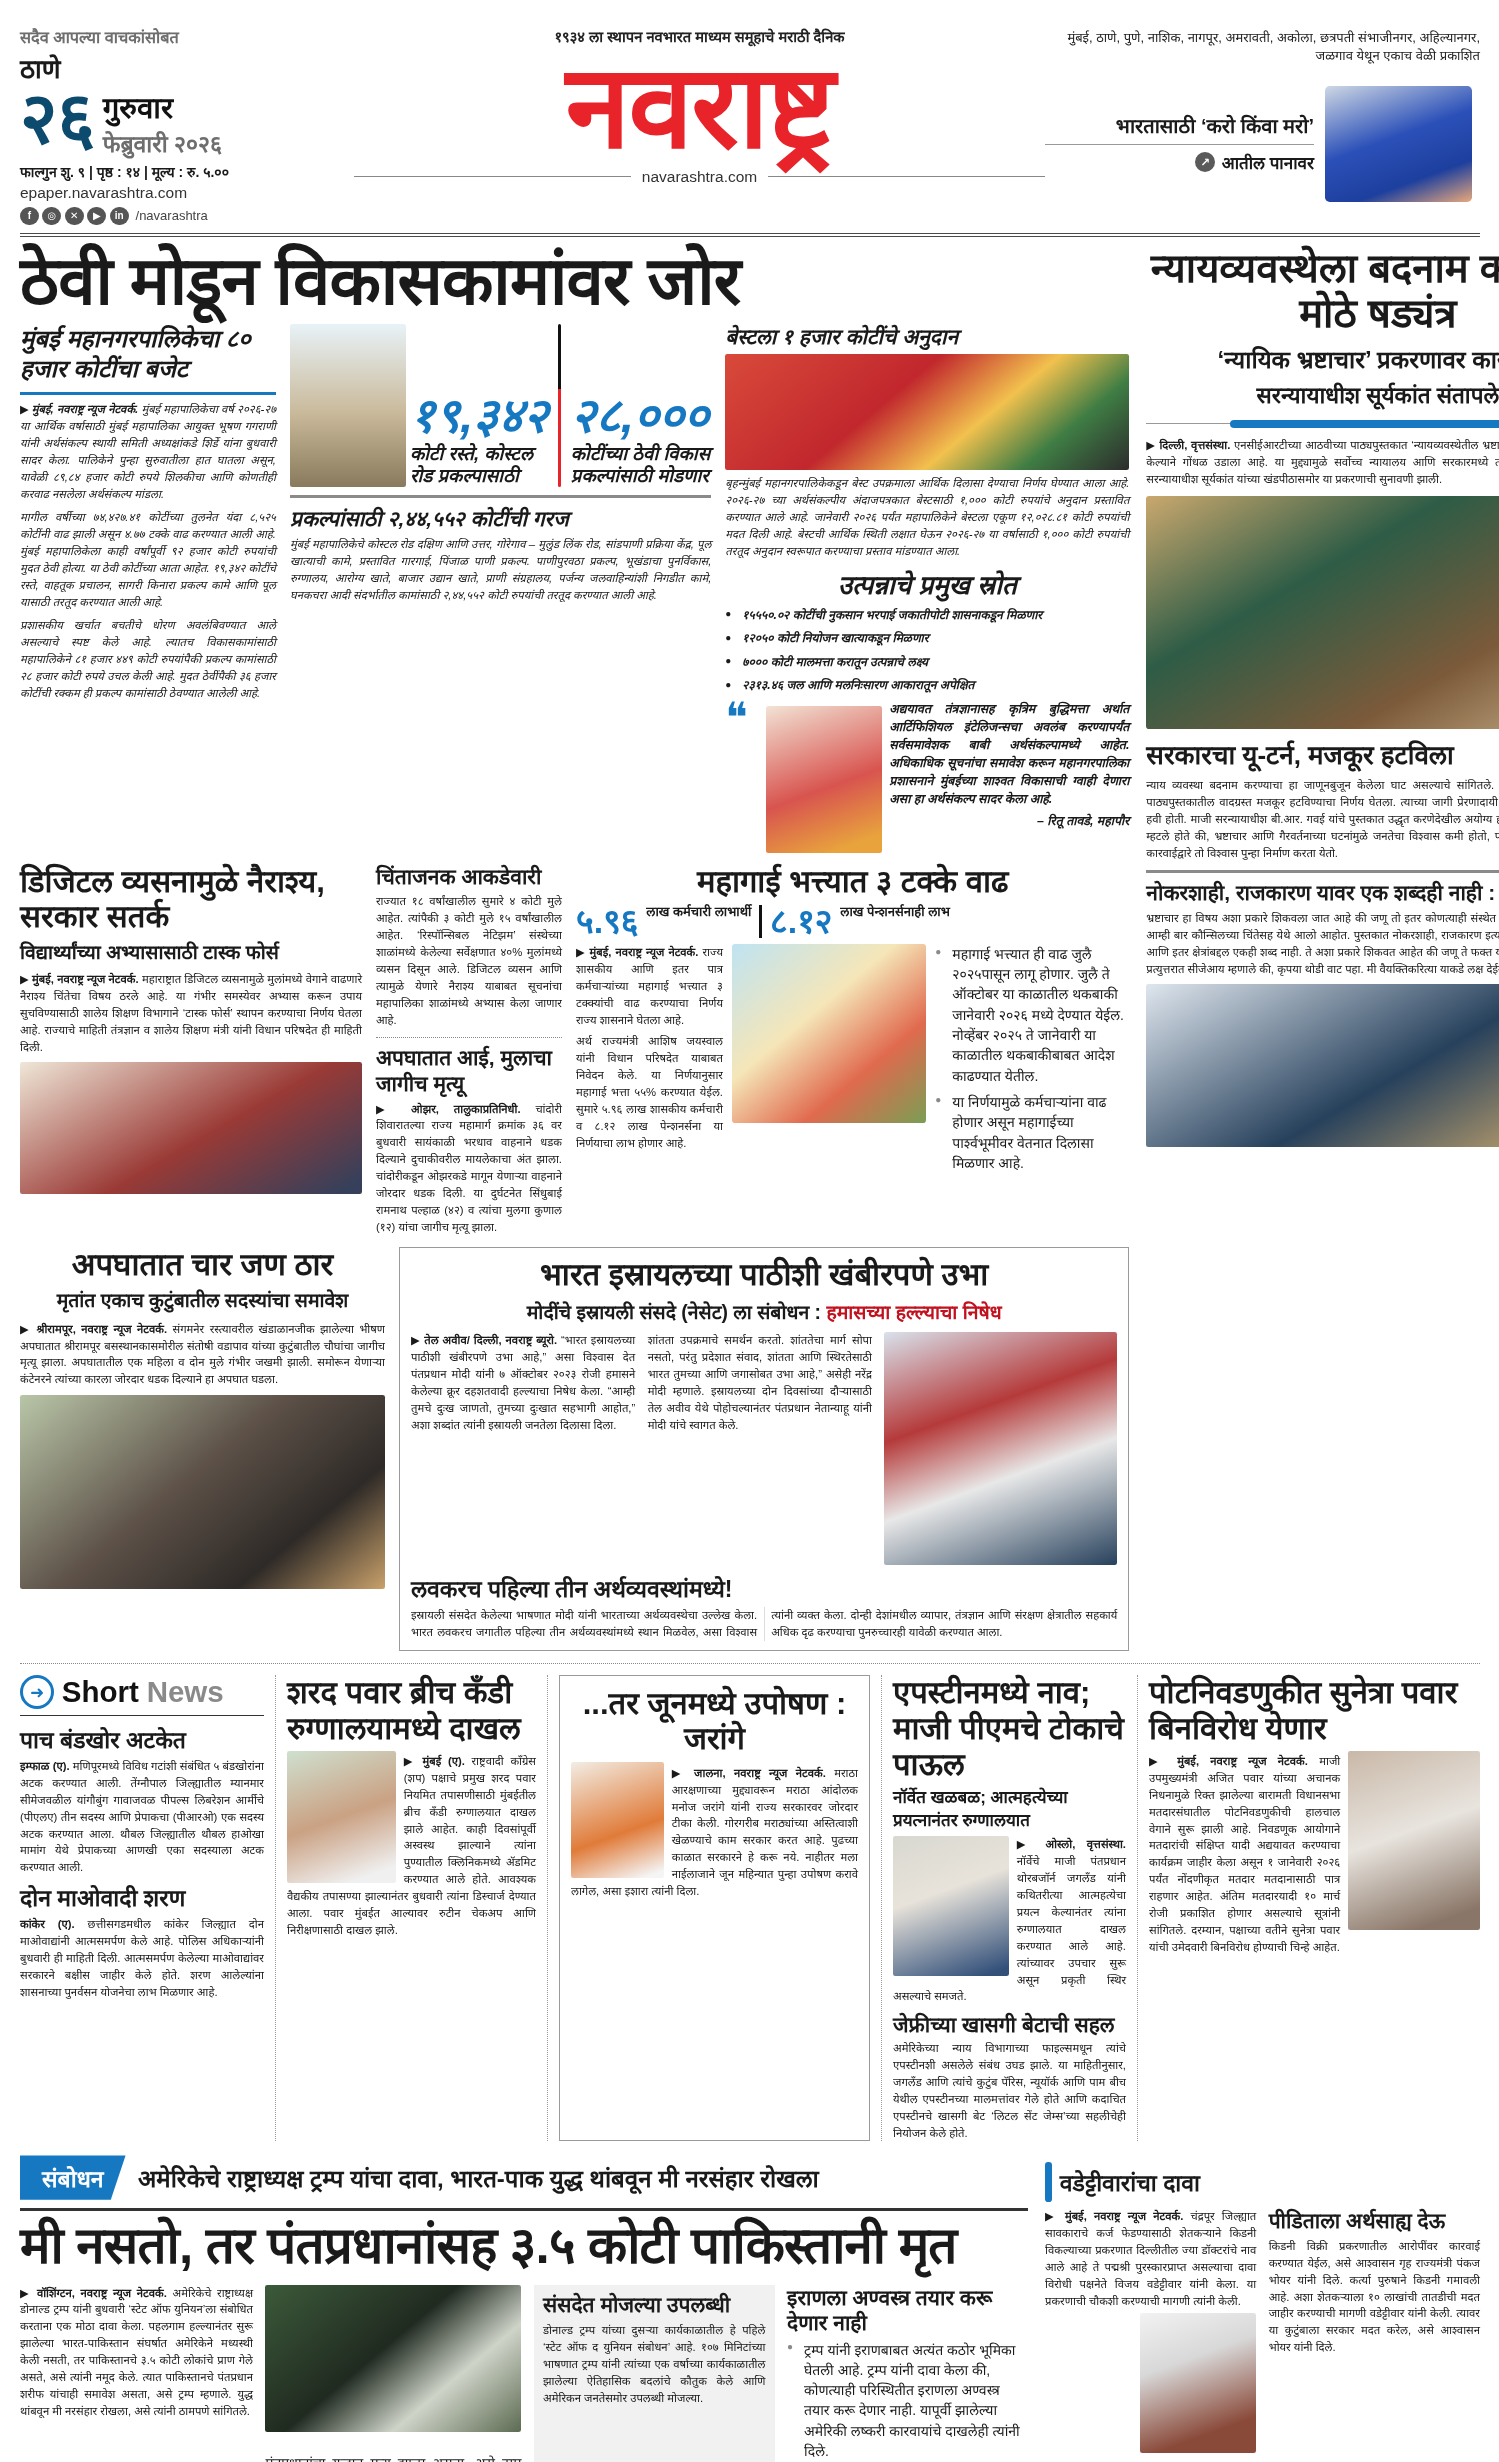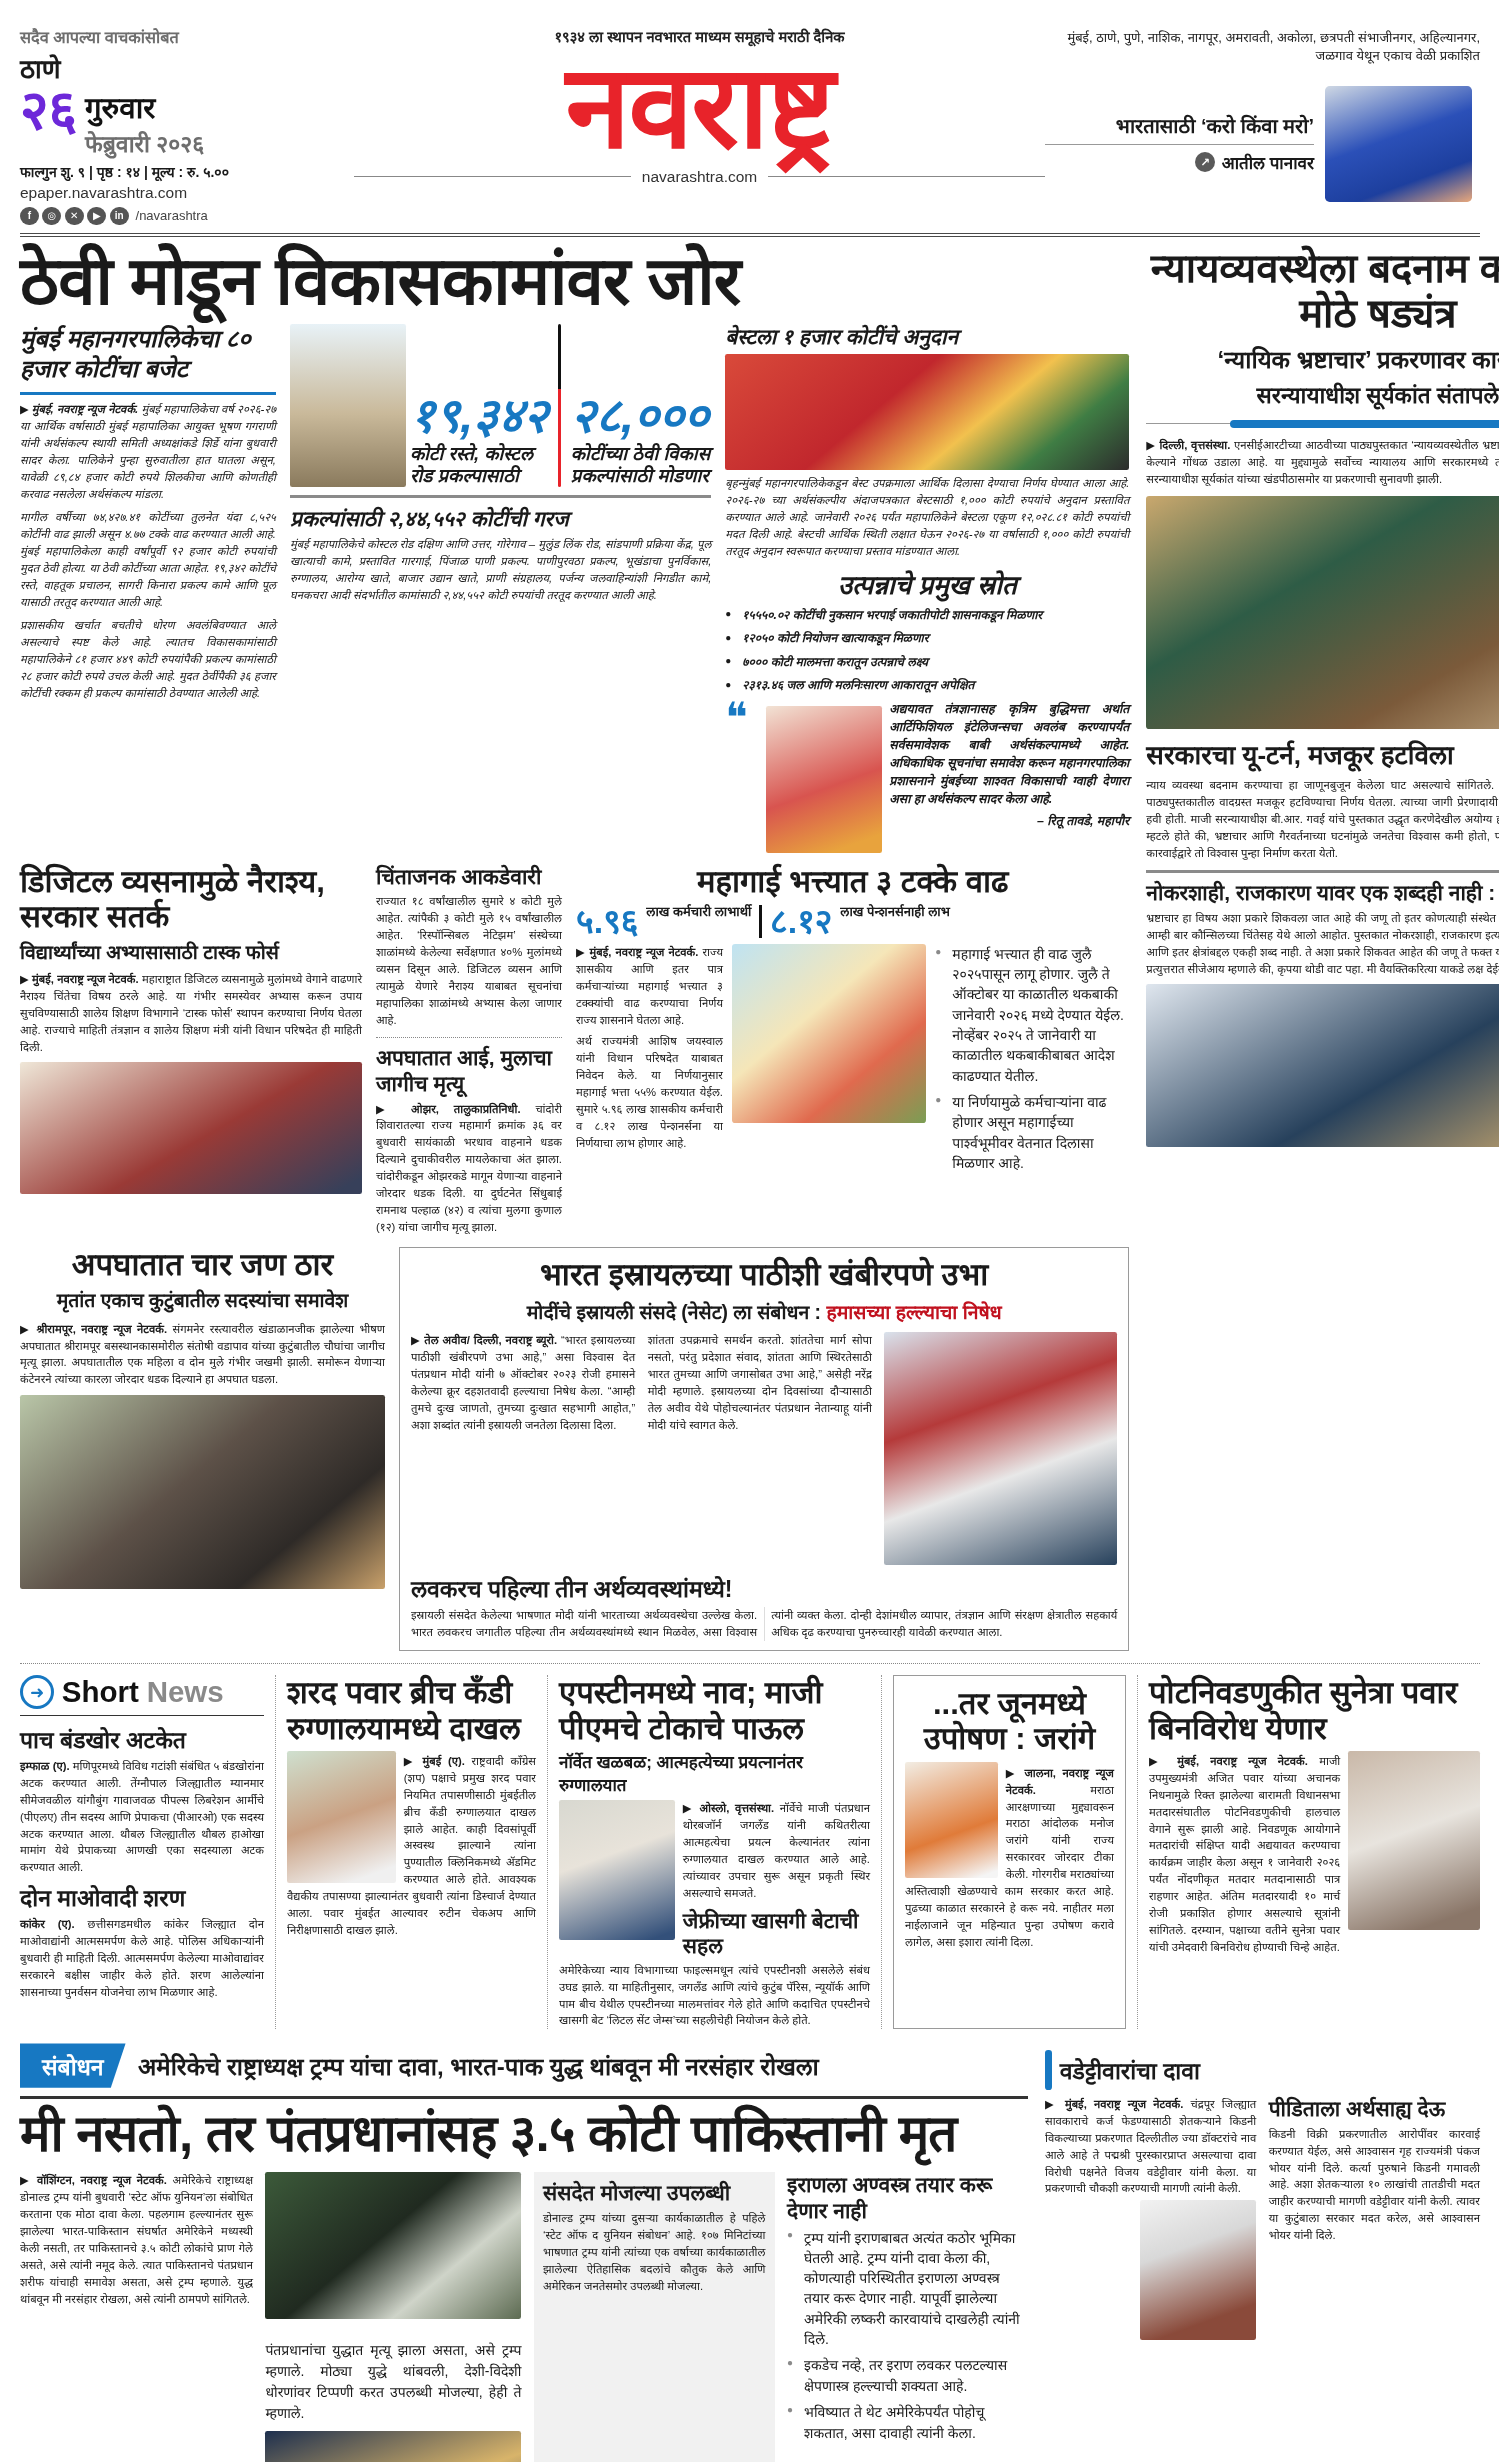--- a/index.html
+++ b/index.html
@@ -5,21 +5,21 @@
   * { margin:0; padding:0; box-sizing:border-box; }
   html,body { background:#e9e9e9; }
   body { font-family:"Liberation Sans","DejaVu Sans",sans-serif; color:#1a1a1a; }
   .page { width:1500px; height:2462px; margin:0 auto; background:#fff; padding:6.2px 20px 4.7px; overflow:hidden; position:relative; }
 
   
   .masthead { display:grid; grid-template-columns:334px 1fr 435px; align-items:start; padding-top:20px; }
   .mh-left .tagline { color:#6e6e6e; font-size:16.3px; font-weight:bold; }
   .mh-left .edition { font-size:26px; font-weight:bold; margin-top:1.6px; }
   .dateRow { display:flex; align-items:flex-start; gap:7.8px; }
-  .bigDay { font-size:55px; font-weight:bold; color:#6d28d9; line-height:.9; }
+  .bigDay { font-size:72px; font-weight:bold; color:#0c4a6e; line-height:.9; }
   .dayMeta .weekday { font-size:29.5px; font-weight:bold; color:#111; }
   .dayMeta .monthyear { font-size:23px; font-weight:bold; color:#6e6e6e; }
   .meta-line { font-size:14px; font-weight:bold; margin-top:3.1px; }
   .epaper { font-size:15.5px; color:#333; margin-top:3.1px; }
   .socials { display:flex; align-items:center; gap:3.9px; margin-top:4.7px; }
   .soc { width:18.6px; height:18.6px; border-radius:50%; background:#555; color:#fff; font-size:10px; font-weight:bold; display:flex; align-items:center; justify-content:center; }
   .handle { font-size:13px; color:#444; margin-left:3.1px; }
   .mh-center { text-align:center; }
   .founding { font-size:14.7px; font-weight:bold; color:#222; margin-bottom:1.6px; }
   .logo { font-size:116px; line-height:1.02; font-weight:bold; color:#e8232a; letter-spacing:-1.6px; font-family:"DejaVu Sans",sans-serif; }
@@ -329,37 +329,37 @@
       <p class="body"><span class="dl">कांकेर (ए).</span> <span>छत्तीसगडमधील कांकेर जिल्ह्यात दोन माओवाद्यांनी आत्मसमर्पण केले आहे. पोलिस अधिकाऱ्यांनी बुधवारी ही माहिती दिली. आत्मसमर्पण केलेल्या माओवाद्यांवर सरकारने बक्षीस जाहीर केले होते. शरण आलेल्यांना शासनाच्या पुनर्वसन योजनेचा लाभ मिळणार आहे.</span></p>
     </div>
 
     <div class="col">
       <div class="h-md">शरद पवार ब्रीच कँडी रुग्णालयामध्ये दाखल</div>
       <div class="pawar-photo"></div>
       <p class="body" style="margin-top:6.2px"><span class="dl">▶ मुंबई (ए).</span> <span>राष्ट्रवादी काँग्रेस (शप) पक्षाचे प्रमुख शरद पवार नियमित तपासणीसाठी मुंबईतील ब्रीच कँडी रुग्णालयात दाखल झाले आहेत. काही दिवसांपूर्वी अस्वस्थ झाल्याने त्यांना पुण्यातील क्लिनिकमध्ये ॲडमिट करण्यात आले होते. आवश्यक वैद्यकीय तपासण्या झाल्यानंतर बुधवारी त्यांना डिस्चार्ज देण्यात आला. पवार मुंबईत आल्यावर रुटीन चेकअप आणि निरीक्षणासाठी दाखल झाले.</span></p>
     </div>
 
     <div class="col">
+      <div class="boxed" style="height:100%">
+        <div class="h-md" style="text-align:center">...तर जूनमध्ये उपोषण : जरांगे</div>
+        <div class="jarange-photo"></div>
+        <p class="body" style="margin-top:7.8px"><span class="dl">▶ जालना, नवराष्ट्र न्यूज नेटवर्क.</span> <span>मराठा आरक्षणाच्या मुद्द्यावरून मराठा आंदोलक मनोज जरांगे यांनी राज्य सरकारवर जोरदार टीका केली. गोरगरीब मराठ्यांच्या अस्तित्वाशी खेळण्याचे काम सरकार करत आहे. पुढच्या काळात सरकारने हे करू नये. नाहीतर मला नाईलाजाने जून महिन्यात पुन्हा उपोषण करावे लागेल, असा इशारा त्यांनी दिला.</span></p>
+      </div>
+    </div>
+
+    <div class="col">
       <div class="h-md">एपस्टीनमध्ये नाव; माजी पीएमचे टोकाचे पाऊल</div>
       <div class="deck" style="margin-top:3.1px;font-size:17px">नॉर्वेत खळबळ; आत्महत्येच्या प्रयत्नानंतर रुग्णालयात</div>
       <div class="norway-photo"></div>
       <p class="body" style="margin-top:4.7px"><span class="dl">▶ ओस्लो, वृत्तसंस्था.</span> <span>नॉर्वेचे माजी पंतप्रधान थोरबजॉर्न जगलँड यांनी कथितरीत्या आत्महत्येचा प्रयत्न केल्यानंतर त्यांना रुग्णालयात दाखल करण्यात आले आहे. त्यांच्यावर उपचार सुरू असून प्रकृती स्थिर असल्याचे समजते.</span></p>
       <div class="h-sm" style="margin-top:6.2px;clear:none">जेफ्रीच्या खासगी बेटाची सहल</div>
       <p class="body" style="margin-top:3.1px">अमेरिकेच्या न्याय विभागाच्या फाइल्समधून त्यांचे एपस्टीनशी असलेले संबंध उघड झाले. या माहितीनुसार, जगलँड आणि त्यांचे कुटुंब पॅरिस, न्यूयॉर्क आणि पाम बीच येथील एपस्टीनच्या मालमत्तांवर गेले होते आणि कदाचित एपस्टीनचे खासगी बेट ‘लिटल सेंट जेम्स’च्या सहलीचेही नियोजन केले होते.</p>
     </div>
 
     <div class="col">
-      <div class="boxed" style="height:100%">
-        <div class="h-md" style="text-align:center">...तर जूनमध्ये उपोषण : जरांगे</div>
-        <div class="jarange-photo"></div>
-        <p class="body" style="margin-top:7.8px"><span class="dl">▶ जालना, नवराष्ट्र न्यूज नेटवर्क.</span> <span>मराठा आरक्षणाच्या मुद्द्यावरून मराठा आंदोलक मनोज जरांगे यांनी राज्य सरकारवर जोरदार टीका केली. गोरगरीब मराठ्यांच्या अस्तित्वाशी खेळण्याचे काम सरकार करत आहे. पुढच्या काळात सरकारने हे करू नये. नाहीतर मला नाईलाजाने जून महिन्यात पुन्हा उपोषण करावे लागेल, असा इशारा त्यांनी दिला.</span></p>
-      </div>
-    </div>
-
-    <div class="col">
       <div class="h-md">पोटनिवडणुकीत सुनेत्रा पवार बिनविरोध येणार</div>
       <div class="sunetra-photo"></div>
       <p class="body" style="margin-top:6.2px"><span class="dl">▶ मुंबई, नवराष्ट्र न्यूज नेटवर्क.</span> <span>माजी उपमुख्यमंत्री अजित पवार यांच्या अचानक निधनामुळे रिक्त झालेल्या बारामती विधानसभा मतदारसंघातील पोटनिवडणुकीची हालचाल वेगाने सुरू झाली आहे. निवडणूक आयोगाने मतदारांची संक्षिप्त यादी अद्ययावत करण्याचा कार्यक्रम जाहीर केला असून १ जानेवारी २०२६ पर्यंत नोंदणीकृत मतदार मतदानासाठी पात्र राहणार आहेत. अंतिम मतदारयादी १० मार्च रोजी प्रकाशित होणार असल्याचे सूत्रांनी सांगितले. दरम्यान, पक्षाच्या वतीने सुनेत्रा पवार यांची उमेदवारी बिनविरोध होण्याची चिन्हे आहेत.</span></p>
     </div>
   </div>
 
   <div class="band2">
     <div>
       <div class="kicker-row">
         <span class="kicker-label">संबोधन</span>

